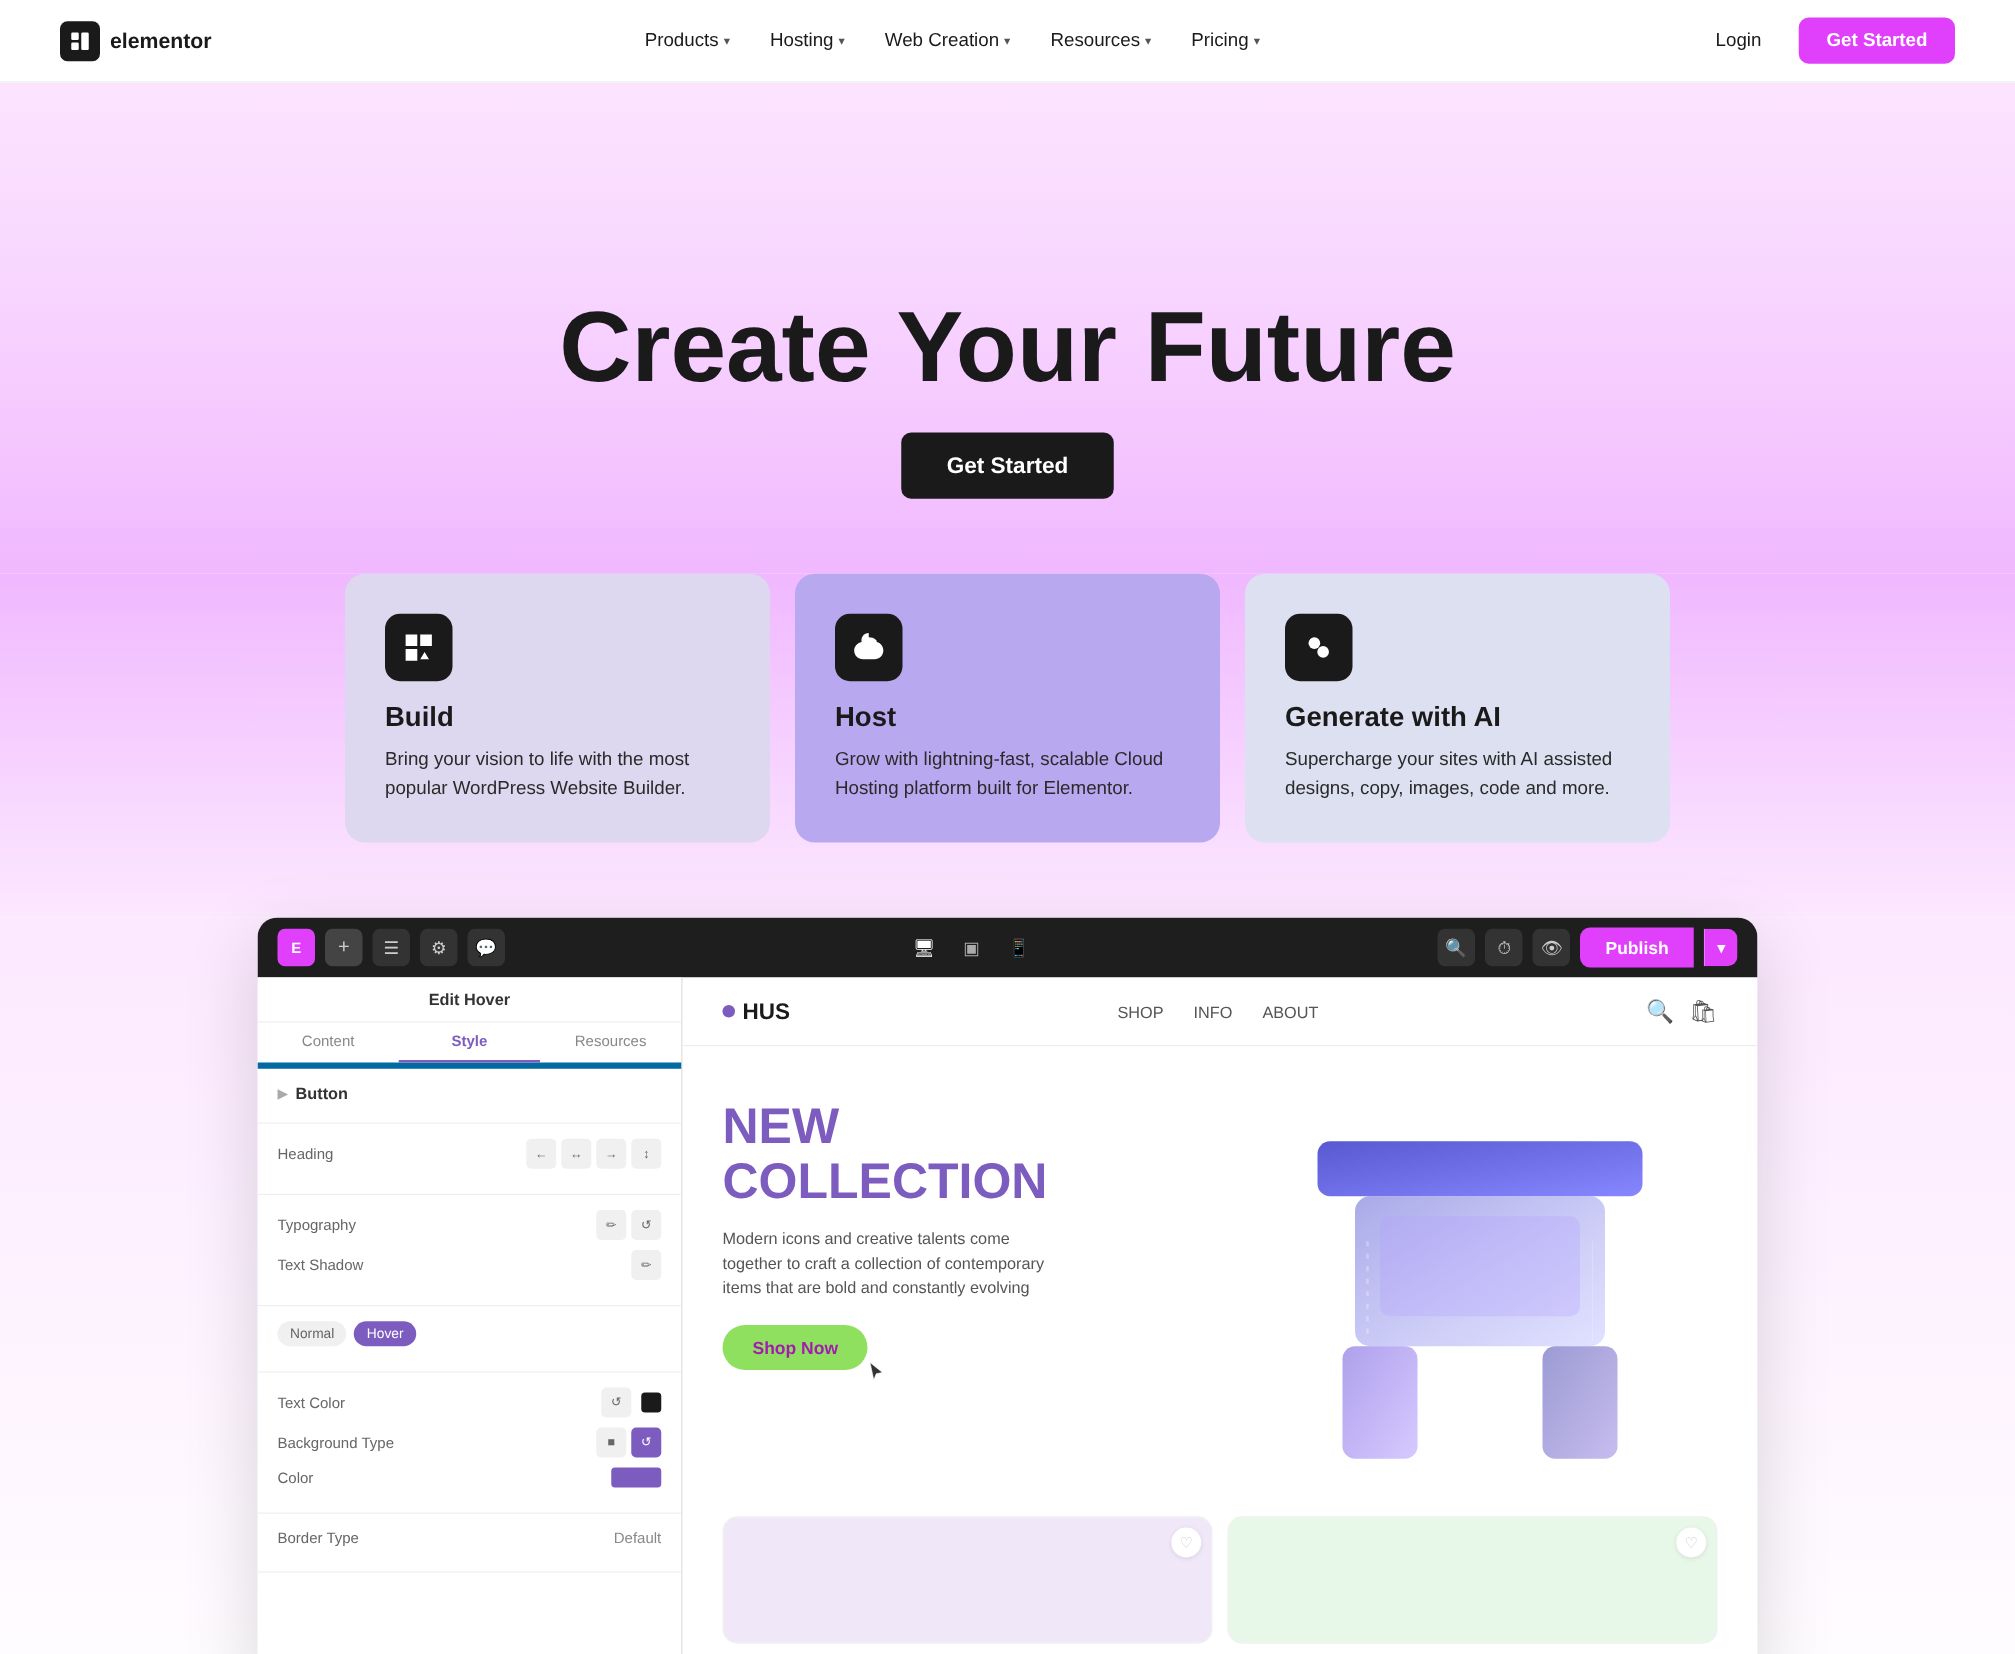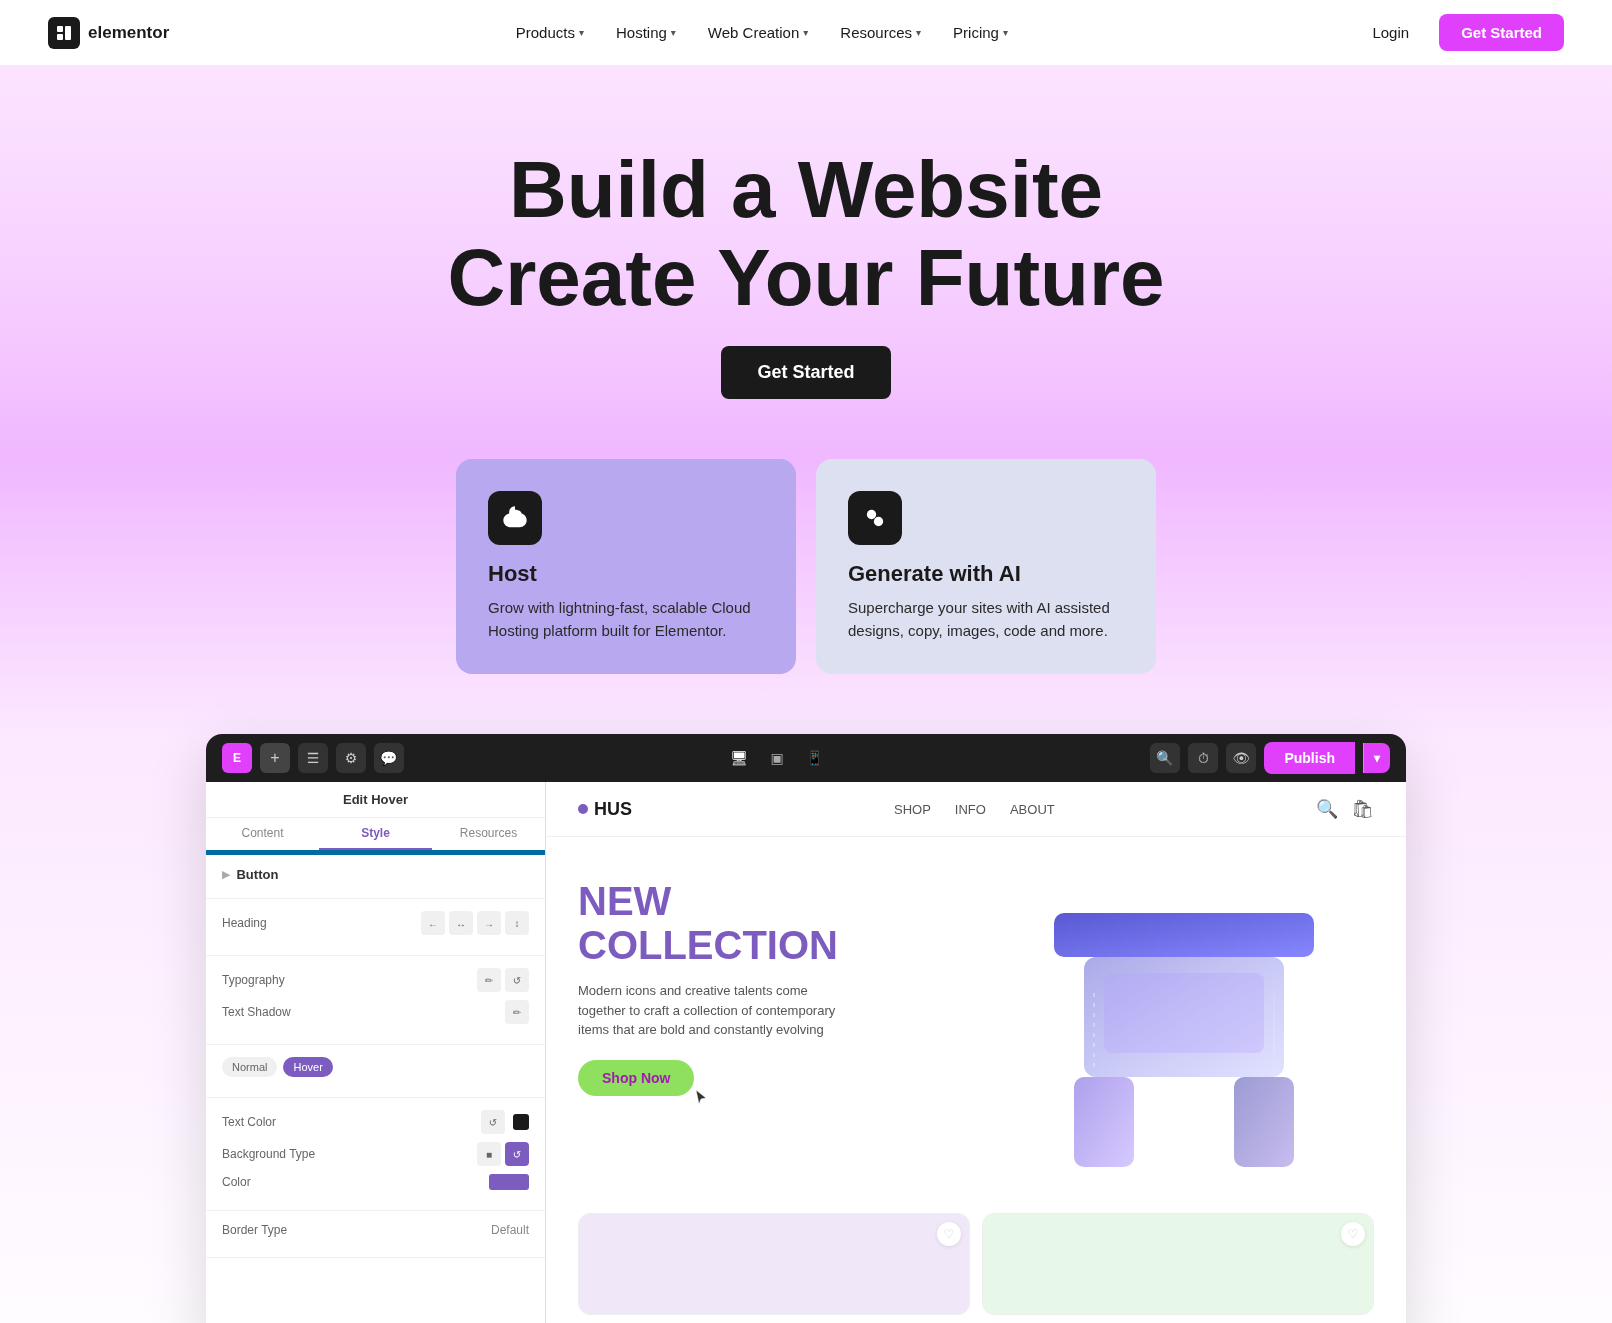--- a/index.html
+++ b/index.html
@@ -232,29 +232,38 @@
   </div>
 
   <div class="nav-actions">
     <button class="btn-login">Login</button>
     <button class="btn-get-started">Get Started</button>
   </div>
 </nav>
 
 <section class="hero">
   <h1 class="hero-title">
-    <span>Build a Website</span><br>
+    <br>
     <span>Create Your Future</span>
   </h1>
   <button class="btn-hero">Get Started</button>
 </section>
 
 <div class="feature-section">
   <div class="feature-cards">
 
+    <div class="feature-card" style="background:#ddd8f0;">
+      <div class="feature-icon-box">
+        <svg viewBox="0 0 24 24">
+            <path d="M3 3h8v8H3zm10 0h8v8h-8zM3 13h8v8H3zm13 2l-3 5h6z"></path>
+          </svg>
+      </div>
+      <div class="feature-title">Build</div>
+      <div class="feature-desc">Bring your vision to life with the most popular WordPress Website Builder.</div>
+    </div>
 
     <div class="feature-card active" style="background:#b8a8f0;">
       <div class="feature-icon-box">
         <svg viewBox="0 0 24 24">
             <path d="M12 2C9.2 2 7 4.2 7 7c0 .4 0 .8.1 1.2C4.3 8.8 2 11.2 2 14c0 3.3 2.7 6 6 6h8c3.3 0 6-2.7 6-6 0-2.8-1.9-5.2-4.5-5.8C18 7.5 16 5 12 5V2z"></path>
             <path d="M12 8l3 4H9z"></path>
           </svg>
       </div>
       <div class="feature-title">Host</div>
       <div class="feature-desc">Grow with lightning-fast, scalable Cloud Hosting platform built for Elementor.</div>

